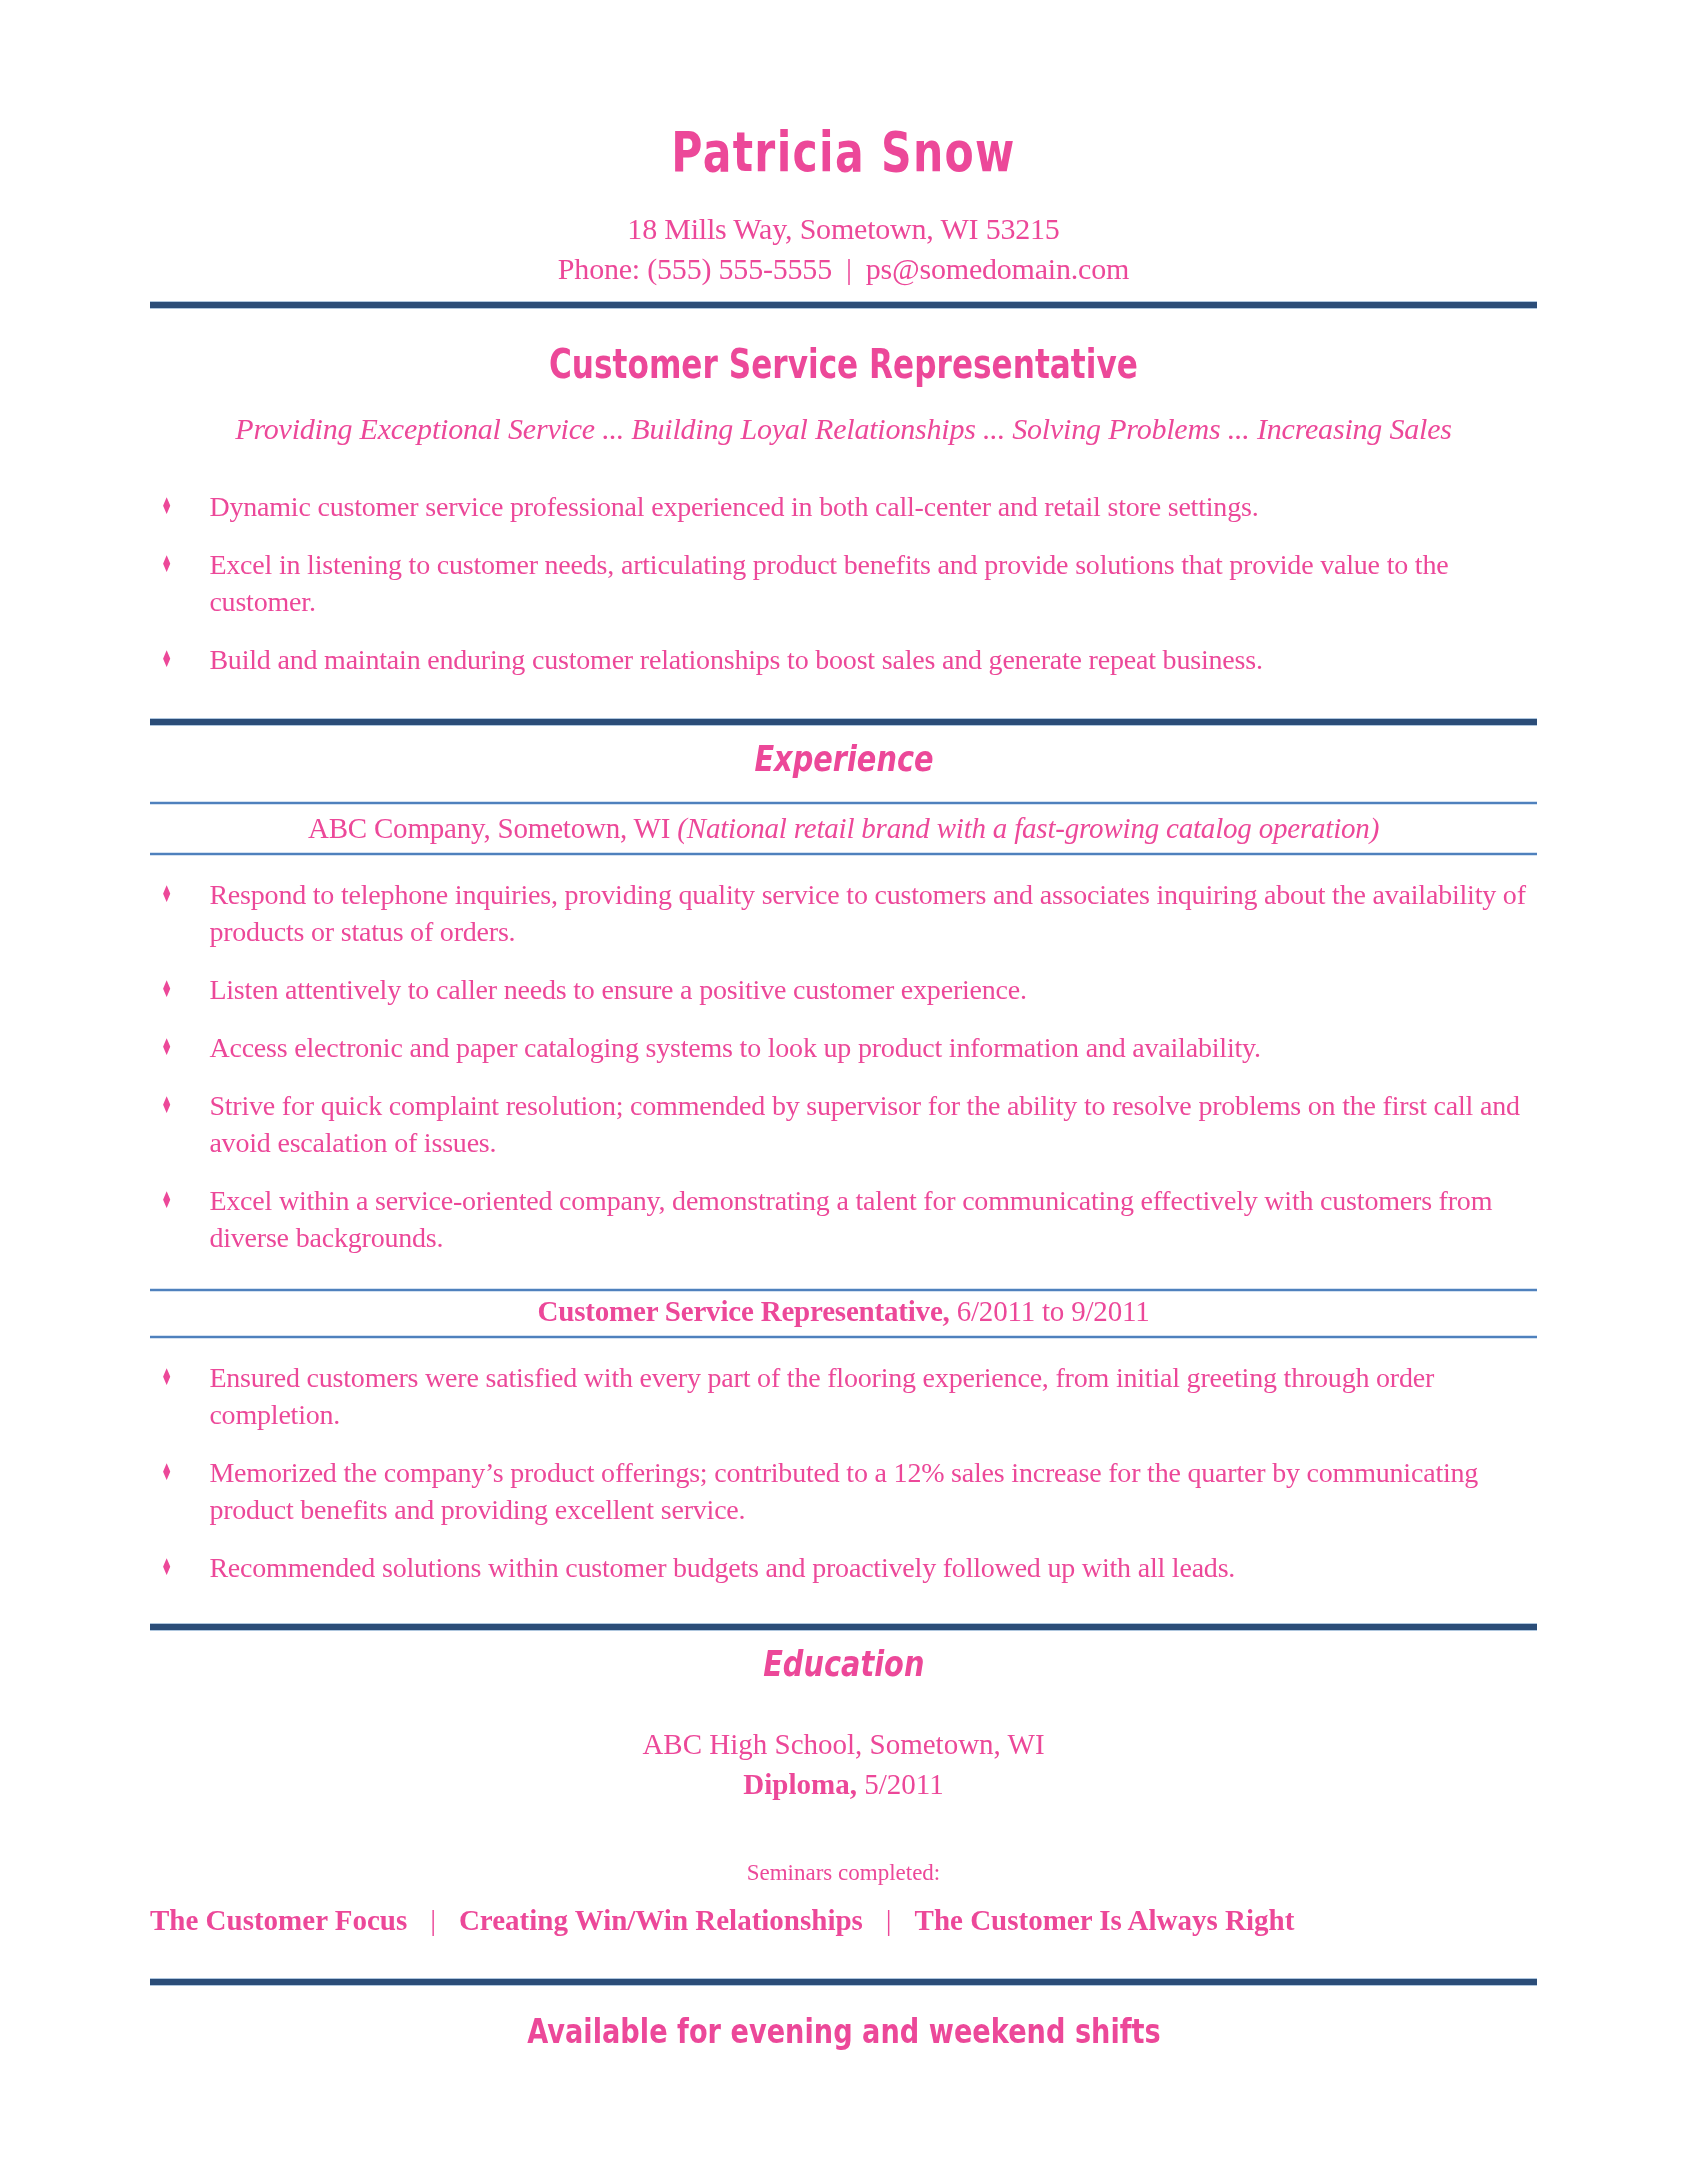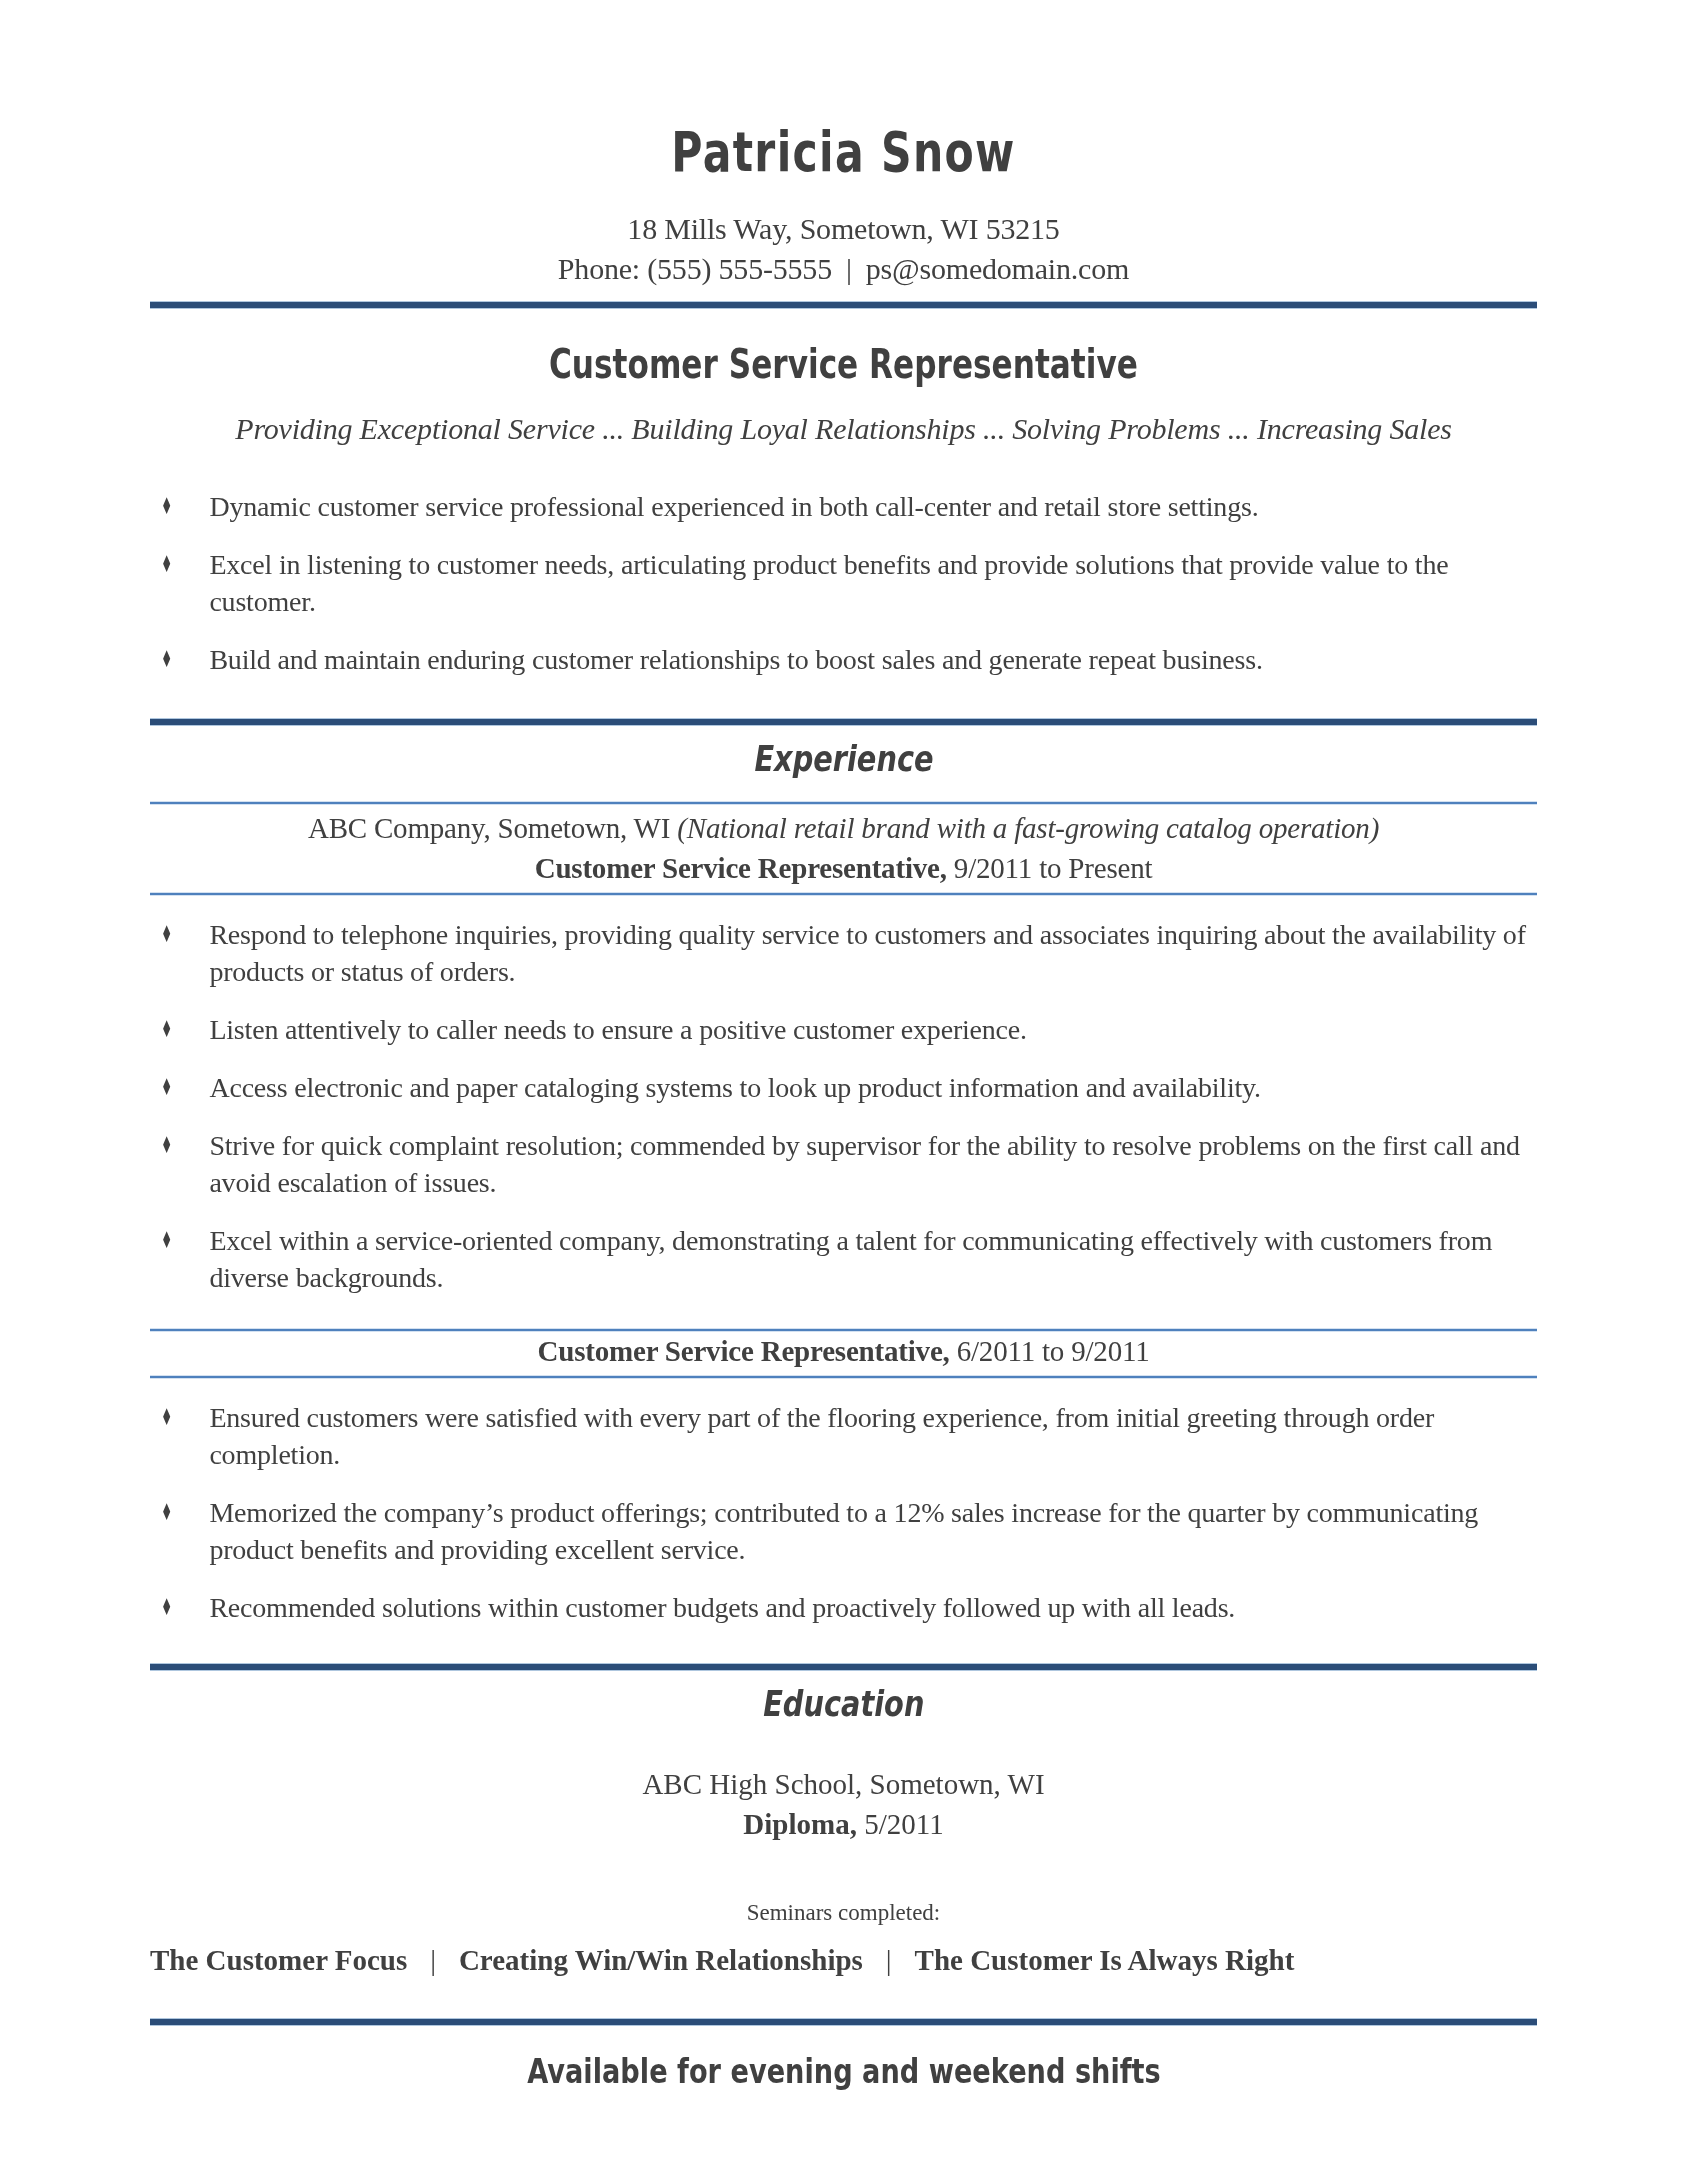--- a/index.html
+++ b/index.html
@@ -2,21 +2,21 @@
 <html style="font-size:14px"><head>
 <meta charset="utf-8">
 <style>
   * { margin:0; padding:0; box-sizing:border-box; }
   html,body { background:#ffffff; }
   .page {
     position:relative;
     width:1687px; height:2184px;
     margin:0 auto;
     background:#ffffff;
-    color:#404040;
+    color:#ec4899;
     font-family:"Liberation Serif", serif;
     padding:121px 150px 0 150px;
     overflow:hidden;
   }
   .condensed {
     display:inline-block;
     font-family:"DejaVu Sans", sans-serif;
     font-weight:700;
     transform:scaleX(0.76);
     transform-origin:center;
@@ -128,24 +128,20 @@
 
   <hr class="rule-thick before-section">
   <div class="section-heading">
     <span class="condensed">Experience</span>
   </div>
 
   <hr class="rule-thin under-heading">
   <div class="company-line">
     <span>ABC Company, Sometown, WI</span>
     <span class="company-note">(National retail brand with a fast-growing catalog operation)</span>
-  </div>
-  <div class="jobtitle-line">
-    <span class="jt">Customer Service Representative,</span>
-    <span>9/2011 to Present</span>
   </div>
   <hr class="rule-thin under-title">
 
   <ul class="bullets job">
 
       <li>
         <span class="bullet-glyph">♦</span>
         <span class="bullet-text">Respond to telephone inquiries, providing quality service to customers and associates inquiring about the availability of products or status of orders.</span>
       </li>
 

